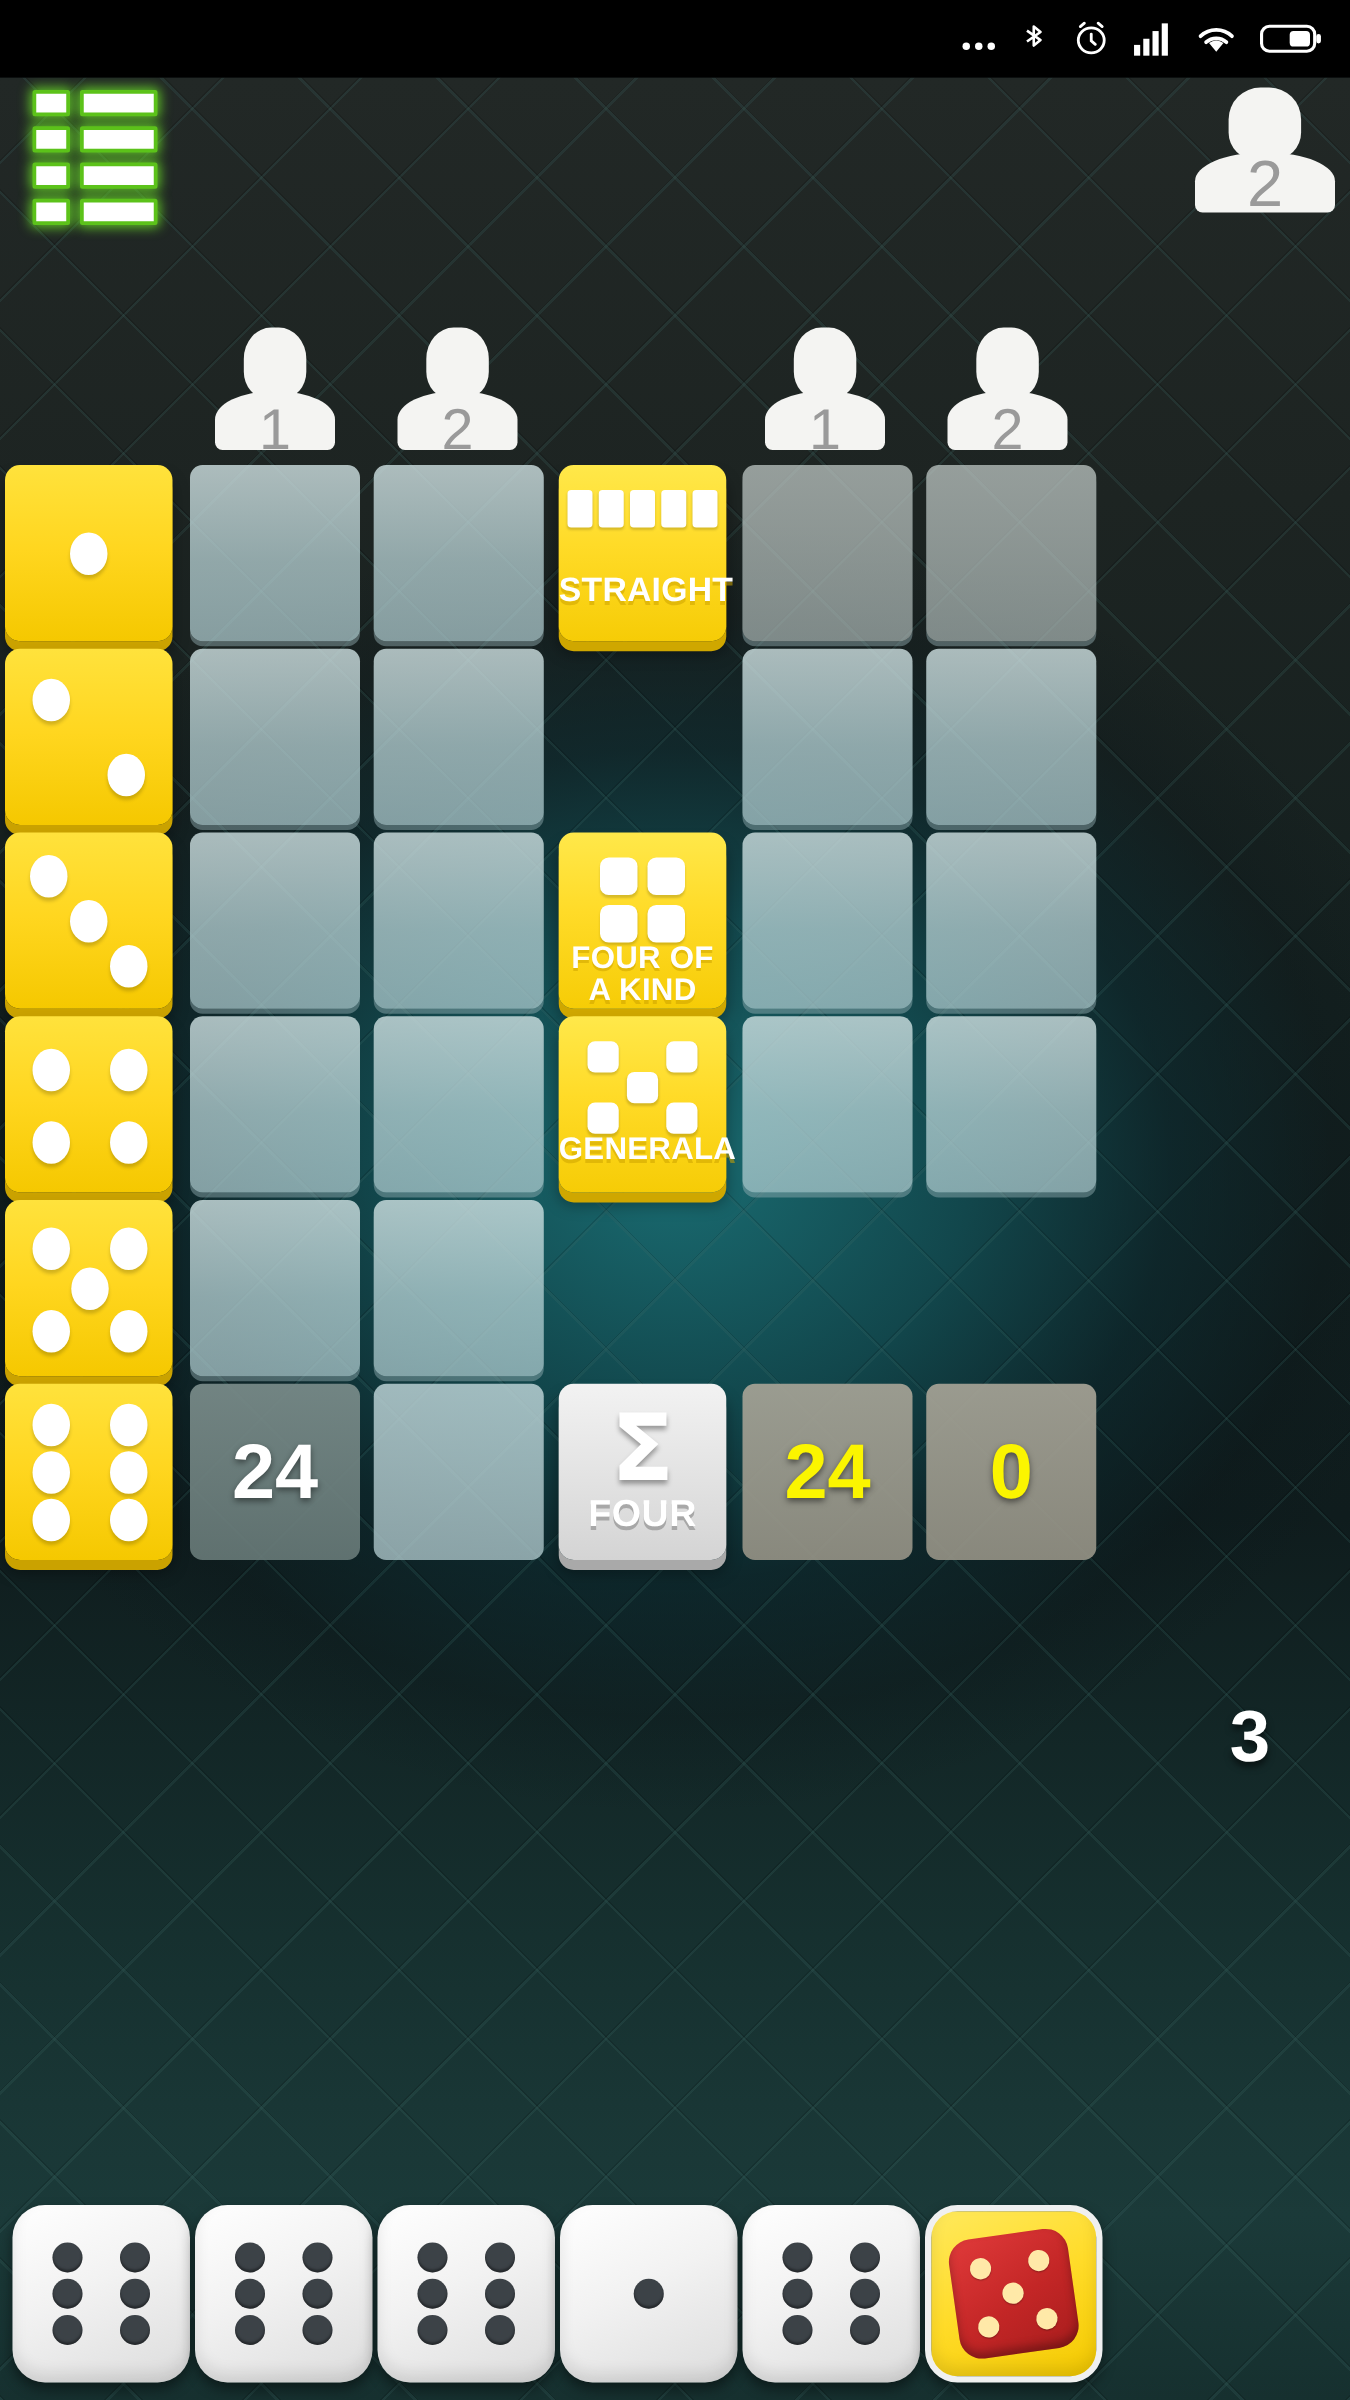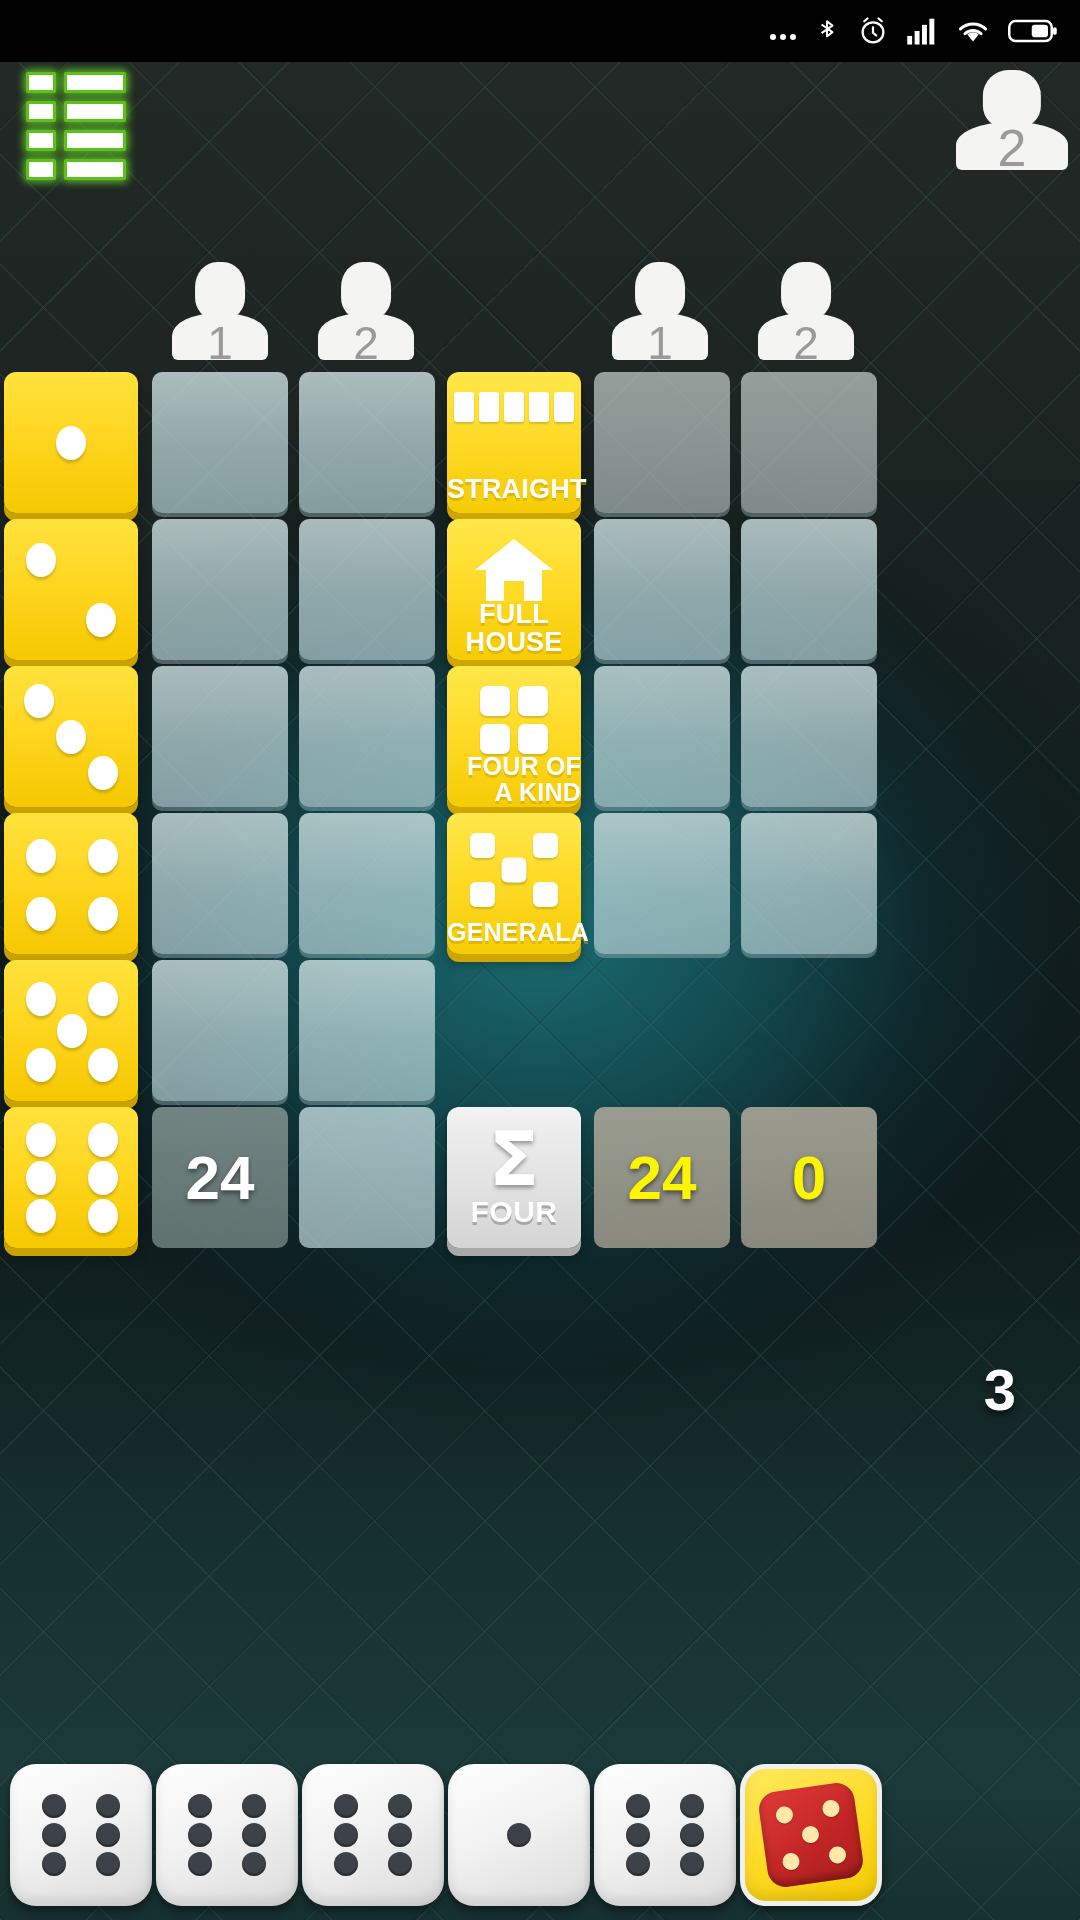--- a/index.html
+++ b/index.html
@@ -126,21 +126,21 @@
   .cell.combo{
     background:linear-gradient(180deg,#ffe84a 0%, #ffdb28 45%, #f6cc06 100%);
     box-shadow:0 8px 0 #cfa700, 0 10px 12px rgba(0,0,0,.35);
     border-radius:12px;
     display:flex; flex-direction:column; align-items:center; justify-content:flex-start;
     padding-top:14px;
   }
   .combo-label{
     color:#fff; font-weight:bold; font-size:27px; line-height:1.02; text-align:center;
     letter-spacing:.2px; text-shadow:0 3px 0 rgba(206,164,0,.55);
-    margin-top:auto; padding-bottom:9px; width:100%;
+    margin-top:auto; padding-bottom:26px; width:100%;
   }
   .combo-label.small{ font-size:25px; }
   .icon-wrap{ display:flex; align-items:center; justify-content:center; margin-top:6px; }
 
   
   .straight-ico{ display:flex; gap:5px; }
   .straight-ico i{ display:block; width:20px; height:30px; background:#fff; border-radius:3px;
     box-shadow:0 2px 2px rgba(0,0,0,.16); }
   
   .house-ico{ position:relative; width:78px; height:62px; }
@@ -344,31 +344,20 @@
 
   <div class="grid-row">
     <div class="cell dice" style="left:4px;width:134px;">
       <div class="pips">
         <span class="pip" style="left:22px;top:24px;"></span>
         <span class="pip" style="left:82px;top:84px;"></span>
       </div>
     </div>
     <div class="cell empty" style="left:152px;width:136px;"></div>
     <div class="cell empty" style="left:299px;width:136px;"></div>
-    <div class="cell combo" style="left:447px;width:134px;">
-      <div class="icon-wrap">
-        <span class="house-ico">
-          <span class="roof"></span>
-          <span class="walls"></span>
-          <span class="door"></span>
-        </span>
-      </div>
-      <div class="combo-label" style="white-space:pre-line;">FULL
-HOUSE</div>
-    </div>
     <div class="cell empty" style="left:594px;width:136px;"></div>
     <div class="cell empty" style="left:741px;width:136px;"></div>
   </div>
 
   <div class="grid-row">
     <div class="cell dice" style="left:4px;width:134px;">
       <div class="pips">
         <span class="pip" style="left:20px;top:18px;"></span>
         <span class="pip" style="left:52px;top:54px;"></span>
         <span class="pip" style="left:84px;top:90px;"></span>
@@ -378,21 +367,21 @@
     <div class="cell empty" style="left:299px;width:136px;"></div>
     <div class="cell combo" style="left:447px;width:134px;">
       <div class="icon-wrap">
         <span class="four-ico">
             <i></i>
             <i></i>
             <i></i>
             <i></i>
           </span>
       </div>
-      <div class="combo-label small" style="white-space:pre-line;text-align:right;">FOUR OF
+      <div class="combo-label small" style="white-space:pre-line;">FOUR OF
 A KIND</div>
     </div>
     <div class="cell empty" style="left:594px;width:136px;"></div>
     <div class="cell empty" style="left:741px;width:136px;"></div>
   </div>
 
   <div class="grid-row">
     <div class="cell dice" style="left:4px;width:134px;">
       <div class="pips">
         <span class="pip" style="left:22px;top:26px;"></span>

